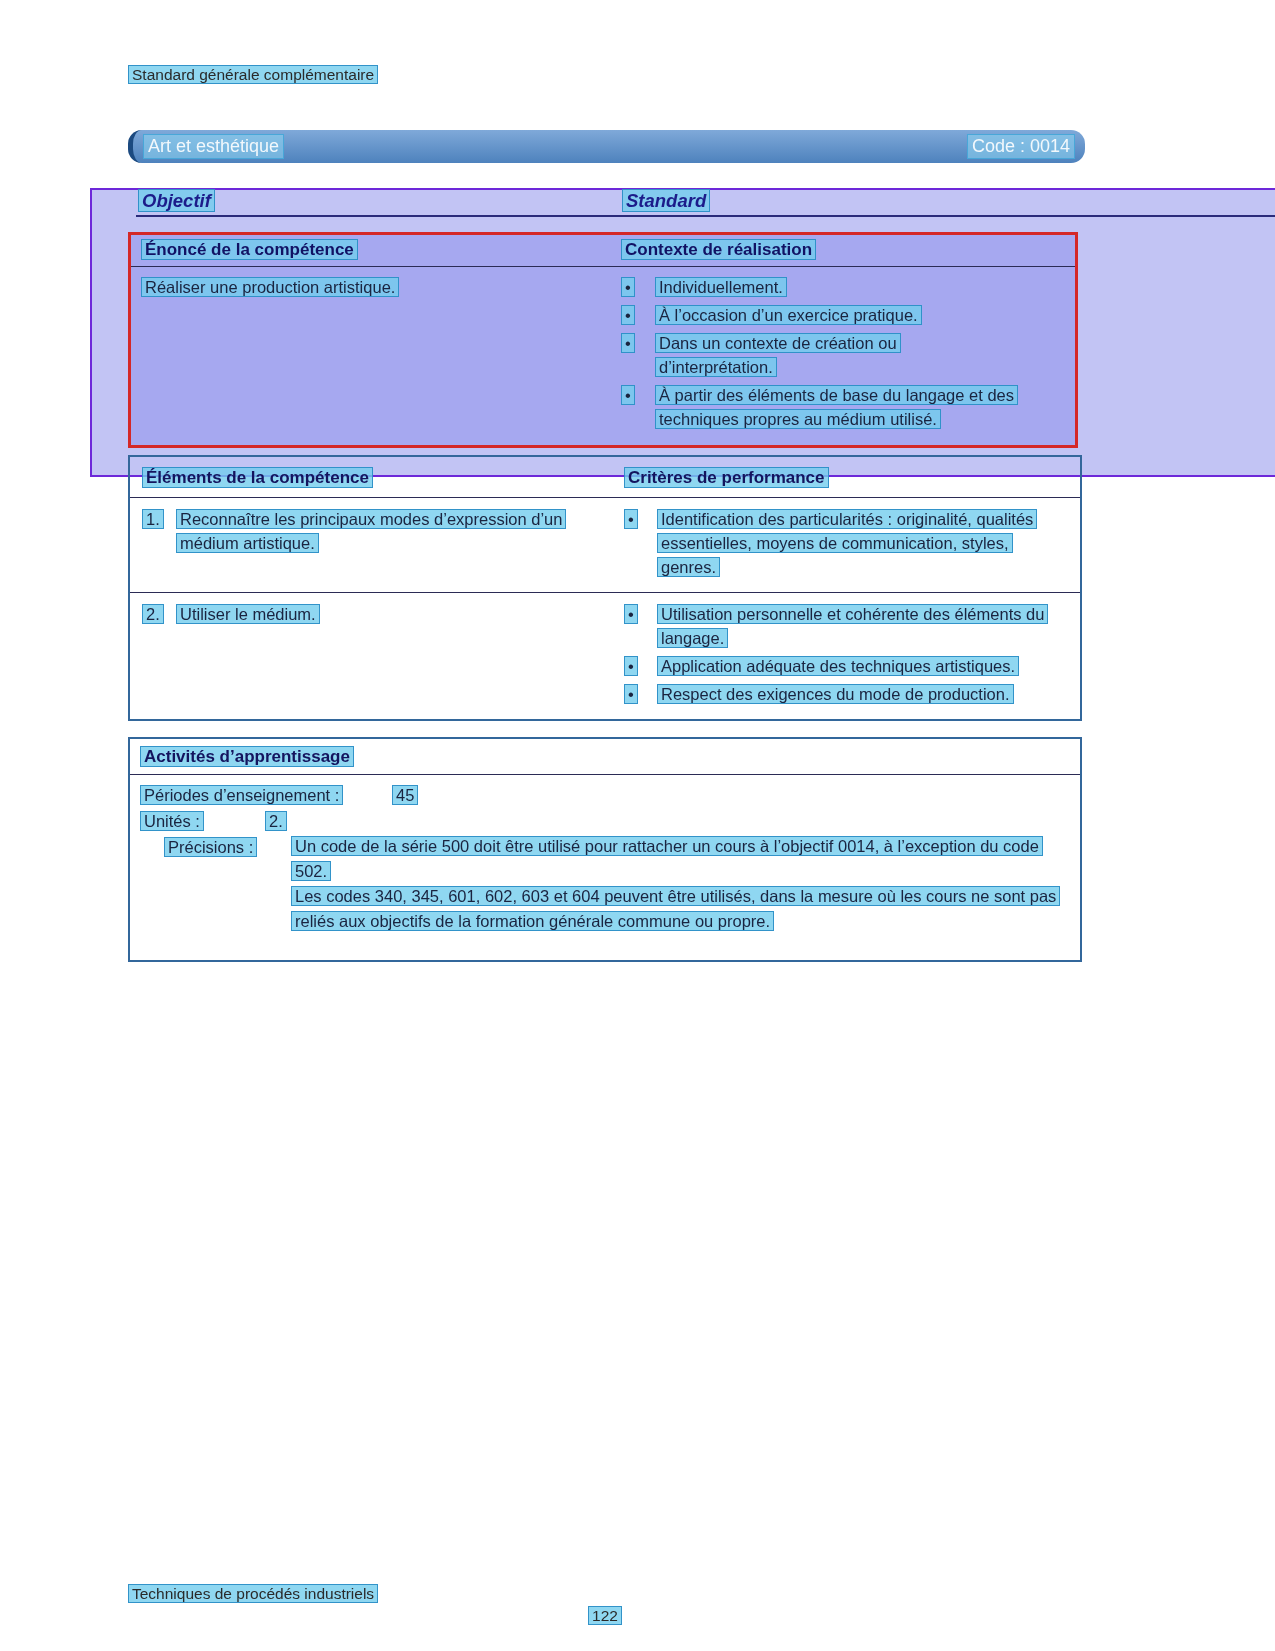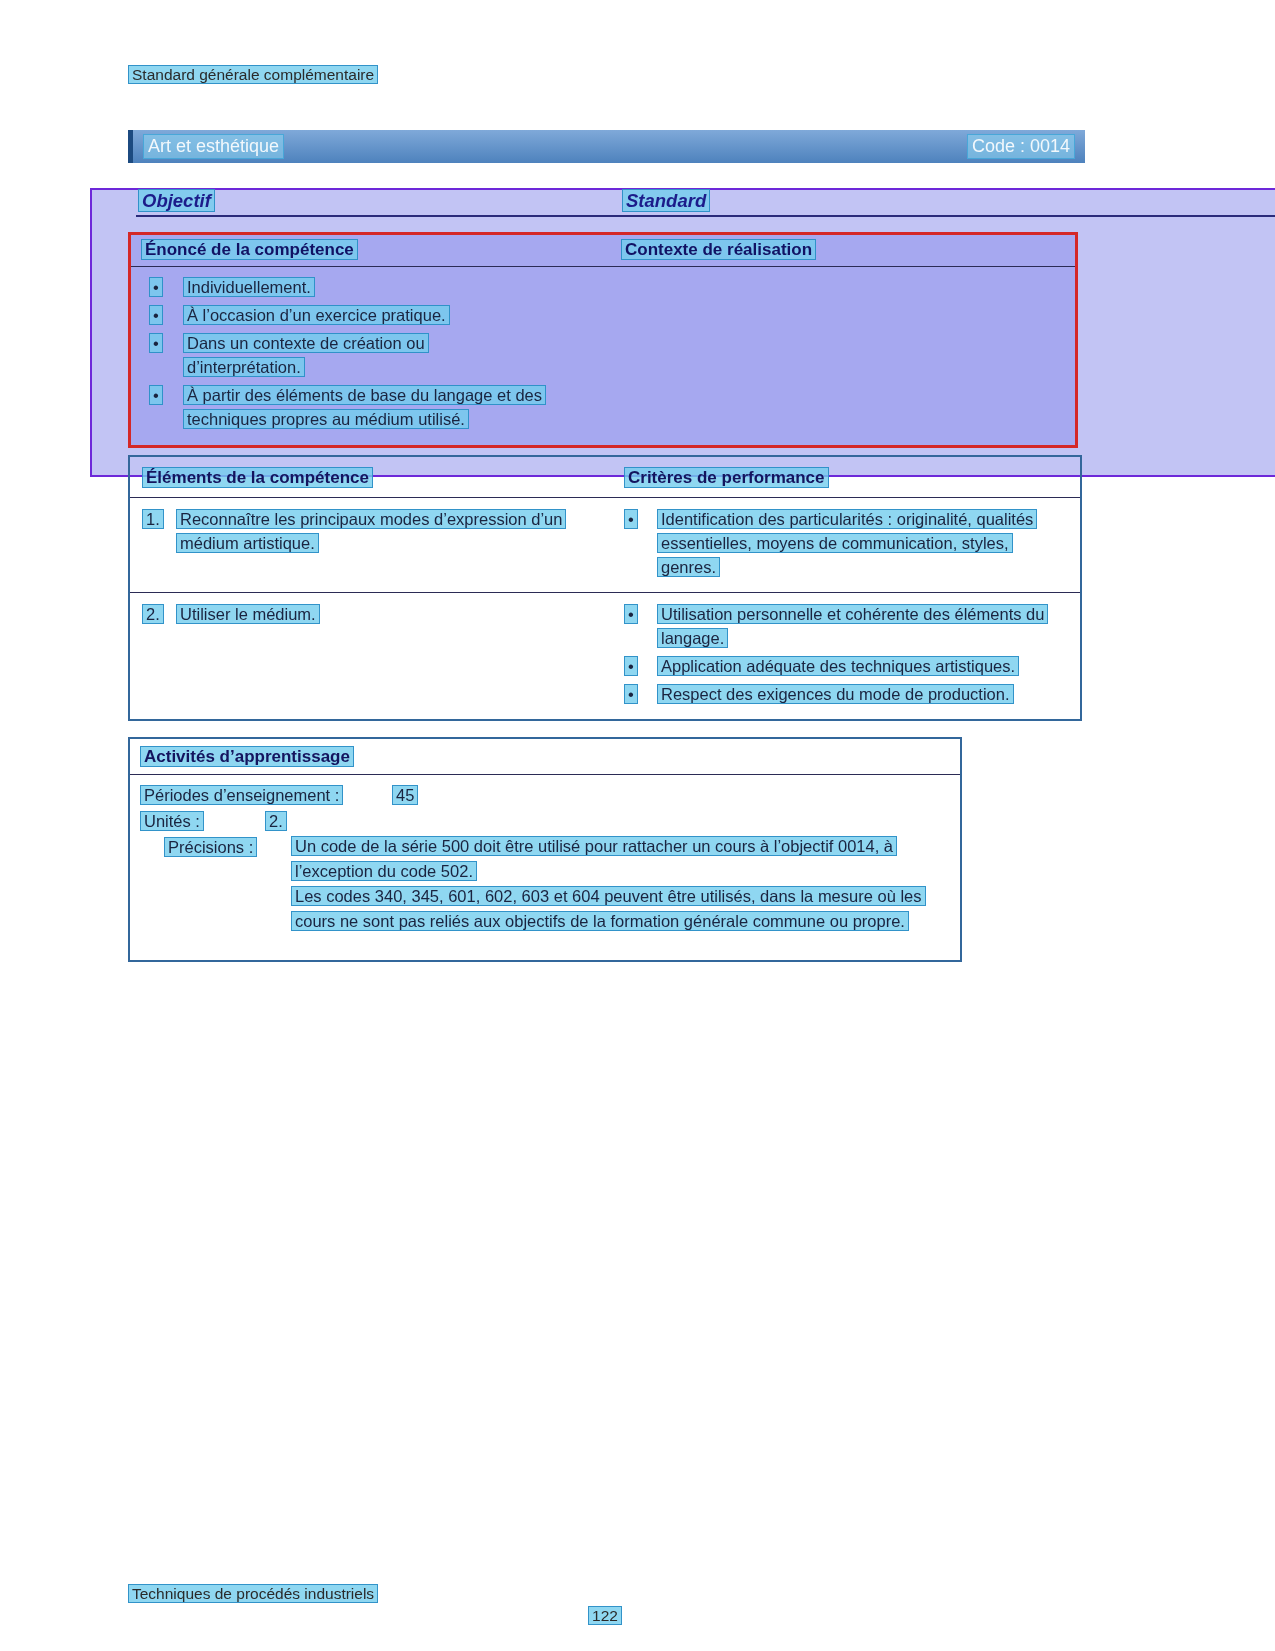--- a/index.html
+++ b/index.html
@@ -22,21 +22,21 @@
     padding:1px 4px;color:#f2f8fc;
   }
 
   .top-label{left:128px;top:66px;font-size:15.5px;color:#2a2a2a;}
 
   .title-bar{
     left:128px;top:130px;width:957px;height:33px;box-sizing:border-box;
     background:linear-gradient(180deg,#7fa9d9 0%,#4e82bd 100%);
     border-left:5px solid #1c4a80;
     display:flex;align-items:center;justify-content:space-between;
-    padding:0 10px;font-size:18px;
+    padding:0 10px;font-size:18px;border-radius:14px;
   }
 
   
   .obj-panel{
     left:90px;top:188px;width:1194px;height:289px;box-sizing:border-box;
     background:#c2c4f4;border:2px solid #6d28d9;
   }
   .obj-heading,.std-heading{
     position:absolute;top:0;font-size:18.5px;font-weight:bold;font-style:italic;color:#1c1c8a;
   }
@@ -76,21 +76,21 @@
   .elem-row .c1{width:472px;box-sizing:border-box;padding-left:12px;}
   .elem-row .c2{flex:1;padding-left:22px;}
   .elem-row .bullet-cell{flex:0 0 33px;}
   .elem-row .bullet-text{max-width:400px;}
   .num-item{display:flex;}
   .num-cell{flex:0 0 34px;}
   .num-text{max-width:396px;}
 
   
   .act-box{
-    left:128px;top:737px;width:834px;height:225px;box-sizing:border-box;
+    left:128px;top:737px;width:954px;height:225px;box-sizing:border-box;
     border:2px solid #33679b;background:#ffffff;font-size:16.5px;
   }
   .act-heading{padding:8px 0 0 10px;font-weight:bold;font-size:17px;color:#14145e;}
   .act-underline{margin-top:7px;border-top:1px solid #2b2b55;}
   .act-rows{padding:7px 10px 0;line-height:26px;}
   .act-row{display:flex;align-items:flex-start;}
   .act-label.periods{flex:0 0 252px;}
   .act-label.units{flex:0 0 125px;}
   .act-label.prec{flex:0 0 127px;padding-left:24px;}
   .prec-lines{width:806px;line-height:25px;}
@@ -125,20 +125,23 @@
     <div class="comp-table">
       <div class="comp-header">
         <div class="c1">
           <span class="hl">Énoncé de la compétence</span>
         </div>
         <div class="c2">
           <span class="hl">Contexte de réalisation</span>
         </div>
       </div>
       <div class="comp-body">
+        <div class="c1">
+          <span class="hl">Réaliser une production artistique.</span>
+        </div>
         <div class="c2">
           <div class="bullet-item">
             <span class="bullet-cell"><span class="hl">•</span></span>
             <div class="bullet-text"><span class="hl">Individuellement.</span></div>
           </div>
           <div class="bullet-item">
             <span class="bullet-cell"><span class="hl">•</span></span>
             <div class="bullet-text"><span class="hl">À l’occasion d’un exercice pratique.</span></div>
           </div>
           <div class="bullet-item">

